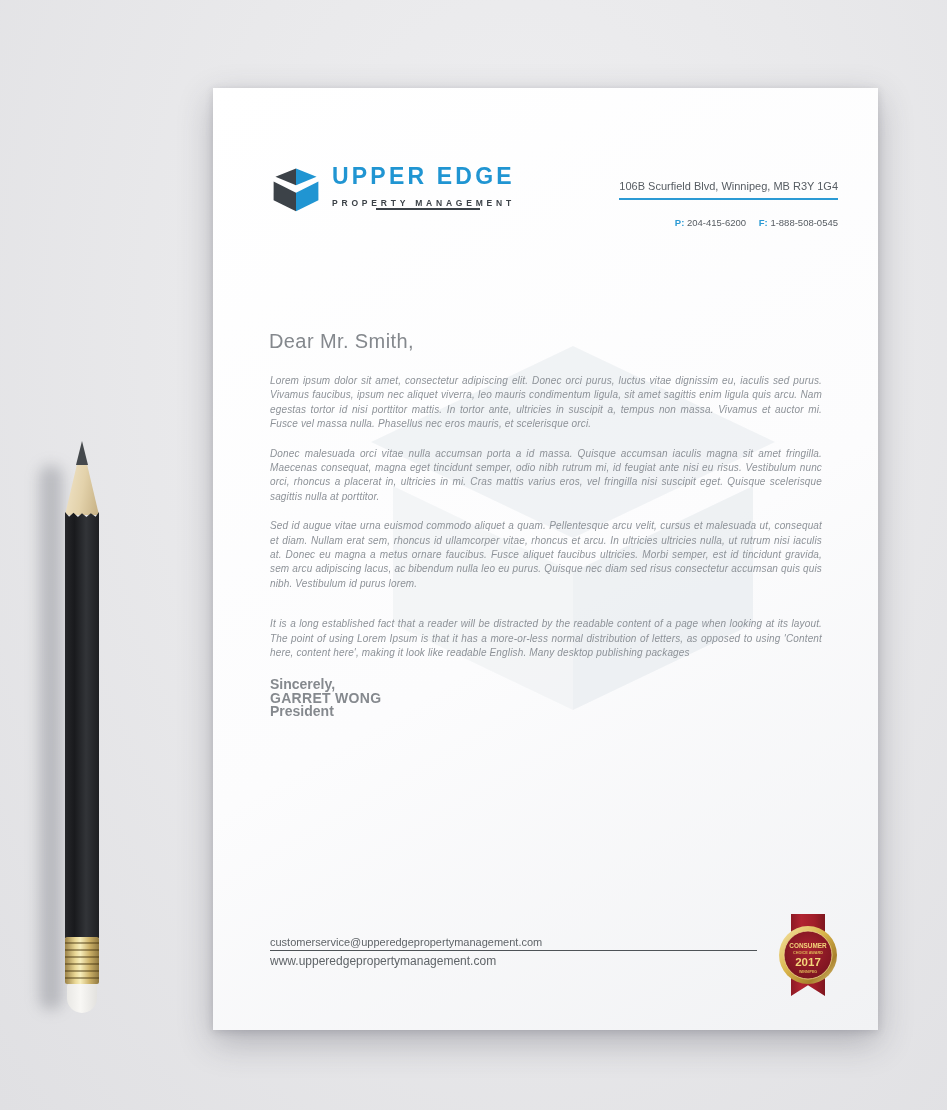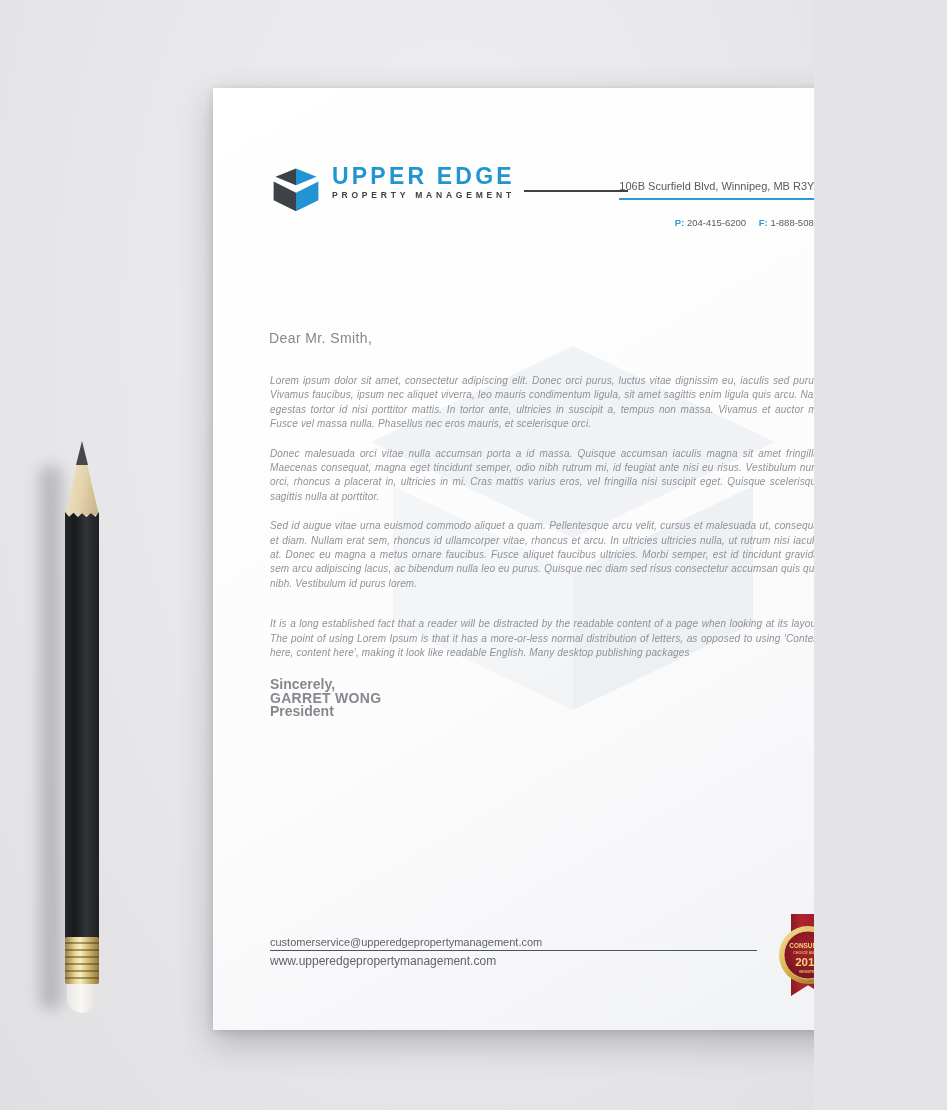--- a/index.html
+++ b/index.html
@@ -1,42 +1,42 @@
 <!DOCTYPE html>
 <html><head>
 <meta charset="utf-8">
 <style>
   html,body{margin:0;padding:0;background:#e4e4e7;}
   .canvas{
-    position:relative;width:814px;height:1110px;overflow:hidden;
+    position:relative;width:947px;height:1110px;overflow:hidden;
     background:radial-gradient(ellipse at 55% 30%, #efeff1 0%, #e9e9eb 45%, #e0e0e3 100%);
     font-family:"Liberation Sans", sans-serif;
   }
   
   .paper{
     position:absolute;left:213px;top:88px;width:665px;height:942px;
     background:linear-gradient(150deg,#ffffff 0%,#fcfcfd 55%,#f1f2f4 100%);
     box-shadow:0 12px 32px rgba(55,55,70,.30), 0 2px 8px rgba(55,55,70,.16);
   }
   .watermark{position:absolute;left:150px;top:250px;width:420px;height:380px;opacity:.6;}
   
   .logo{position:absolute;left:55px;top:76px;display:flex;align-items:flex-start;}
   .logo-icon{width:56px;height:48px;margin-right:8px;}
   .logo-text{display:flex;flex-direction:column;}
   .logo-name{font-size:23px;font-weight:bold;letter-spacing:3.2px;color:#2095d2;line-height:24px;white-space:nowrap;}
-  .logo-tagrow{display:flex;align-items:flex-start;margin-top:2px;}
+  .logo-tagrow{display:flex;align-items:center;margin-top:10px;flex-direction:column;}
   .logo-tagline{font-size:8.5px;font-weight:bold;letter-spacing:3.8px;color:#3c4248;white-space:nowrap;}
   .logo-rule{width:104px;height:2px;background:#3c4248;margin-left:9px;}
   .header-right{position:absolute;right:40px;top:92px;text-align:right;}
   .address{font-size:11px;color:#565c62;padding-bottom:6px;border-bottom:2px solid #2b9ad4;white-space:nowrap;}
   .phone-row{padding-top:17px;font-size:9.5px;color:#565c62;white-space:nowrap;}
   .phone-row .plabel{color:#2b9ad4;font-weight:bold;}
   .phone-row .num{margin-right:10px;}
   
-  .salutation{position:absolute;left:56px;top:242px;font-size:14px;color:#84888d;letter-spacing:.4px;}
+  .salutation{position:absolute;left:56px;top:242px;font-size:20px;color:#84888d;letter-spacing:.4px;}
   .letter-body{position:absolute;left:57px;top:286px;width:552px;font-style:italic;}
   .letter-body p{
     margin:0 0 15px 0;font-size:10px;line-height:14.4px;color:#8d9298;
     text-align:justify;letter-spacing:.15px;
   }
   .letter-body p.last{margin-top:26px;}
   .signature{position:absolute;left:57px;top:590px;font-size:14px;line-height:13.5px;color:#85898e;font-weight:bold;}
   .signature .name{letter-spacing:.3px;}
   
   .footer-email{position:absolute;left:57px;top:848px;font-size:11px;color:#5f6468;text-align:center;}

